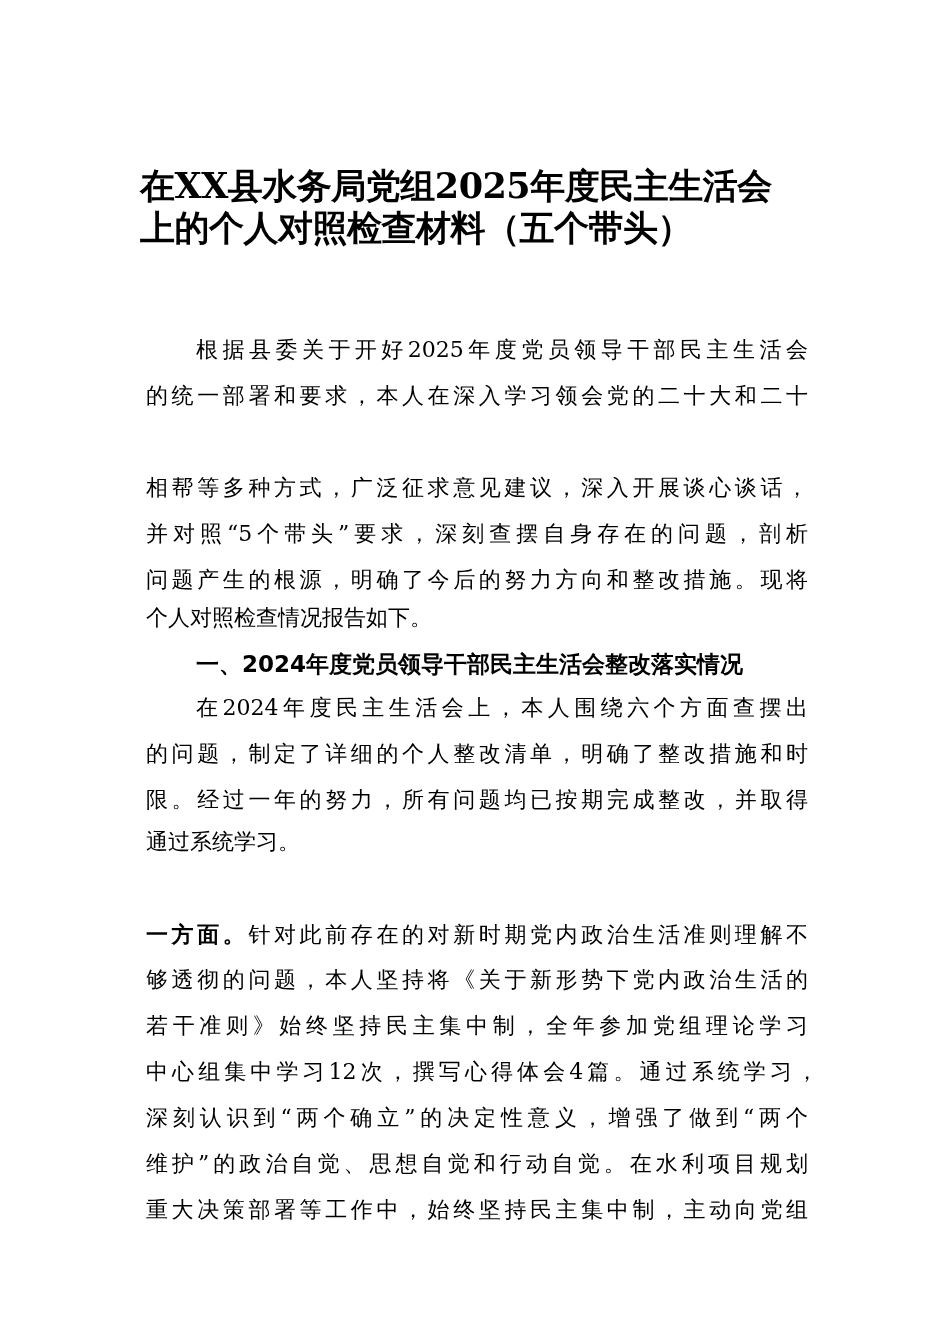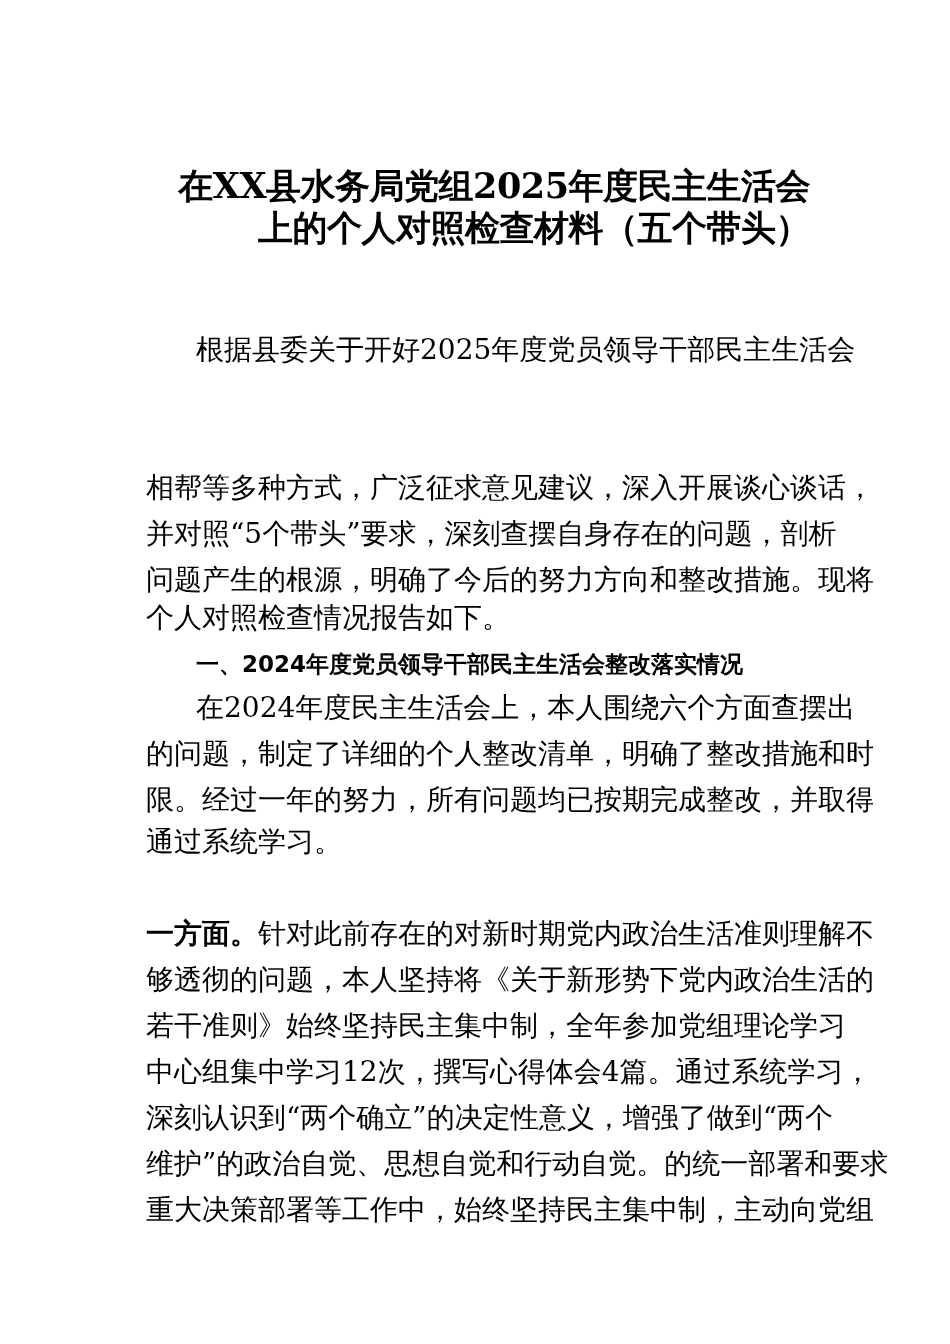--- a/index.html
+++ b/index.html
@@ -20,36 +20,36 @@
       left: 0;
       top: 0;
       width: 950px;
       height: 1344px;
       background: #ffffff;
     }
     .title {
       position: absolute;
       left: 140px;
       width: 670px;
-      text-align: right;
+      text-align: left;
       font-family: "DejaVu Serif", "Liberation Serif", serif;
       font-weight: bold;
       font-size: 35px;
       line-height: 40px;
       white-space: nowrap;
       letter-spacing: -0.5px;
     }
     .title.l1 { top: 166px; }
     .title.l2 { top: 208px; }
     .body-line {
       position: absolute;
       left: 146px;
       width: 662px;
       height: 32px;
-      font-size: 28px;
+      font-size: 22px;
       line-height: 32px;
       white-space: nowrap;
       text-align: justify;
       text-align-last: justify;
       font-family: "DejaVu Serif", "Liberation Serif", serif;
       font-weight: normal;
     }
     .body-line.indent {
       left: 196px;
       width: 612px;
@@ -67,35 +67,36 @@
   </style>
 </head>
 <body>
 
 <div class="page">
 
   <div class="title l1">在XX县水务局党组2025年度民主生活会</div>
   <div class="title l2">上的个人对照检查材料（五个带头）</div>
 
   <div class="body-line indent" style="top:334px">根据县委关于开好2025年度党员领导干部民主生活会</div>
+  <div class="body-line" style="top:380px">的统一部署和要求，本人在深入学习领会党的二十大和二十</div>
   <div class="body-line" style="top:472px">相帮等多种方式，广泛征求意见建议，深入开展谈心谈话，</div>
   <div class="body-line" style="top:518px">并对照“5个带头”要求，深刻查摆自身存在的问题，剖析</div>
   <div class="body-line" style="top:564px">问题产生的根源，明确了今后的努力方向和整改措施。现将</div>
   <div class="body-line last" style="top:602px">个人对照检查情况报告如下。</div>
 
   <div class="body-line indent heading-line last" style="top:648px">一、2024年度党员领导干部民主生活会整改落实情况</div>
 
   <div class="body-line indent" style="top:692px">在2024年度民主生活会上，本人围绕六个方面查摆出</div>
   <div class="body-line" style="top:738px">的问题，制定了详细的个人整改清单，明确了整改措施和时</div>
   <div class="body-line" style="top:784px">限。经过一年的努力，所有问题均已按期完成整改，并取得</div>
   <div class="body-line last" style="top:826px">通过系统学习。</div>
 
   <div class="body-line" style="top:918px">
     <span class="bold">一方面。</span><span>针对此前存在的对新时期党内政治生活准则理解不</span>
   </div>
   <div class="body-line" style="top:964px">够透彻的问题，本人坚持将《关于新形势下党内政治生活的</div>
   <div class="body-line" style="top:1010px">若干准则》始终坚持民主集中制，全年参加党组理论学习</div>
   <div class="body-line wide" style="top:1056px">中心组集中学习12次，撰写心得体会4篇。通过系统学习，</div>
   <div class="body-line" style="top:1102px">深刻认识到“两个确立”的决定性意义，增强了做到“两个</div>
-  <div class="body-line" style="top:1148px">维护”的政治自觉、思想自觉和行动自觉。的统一部署和要求</div>
+  <div class="body-line" style="top:1148px">维护”的政治自觉、思想自觉和行动自觉。在水利项目规划</div>
   <div class="body-line" style="top:1194px">重大决策部署等工作中，始终坚持民主集中制，主动向党组</div>
 
 </div>
 
 </body></html>

